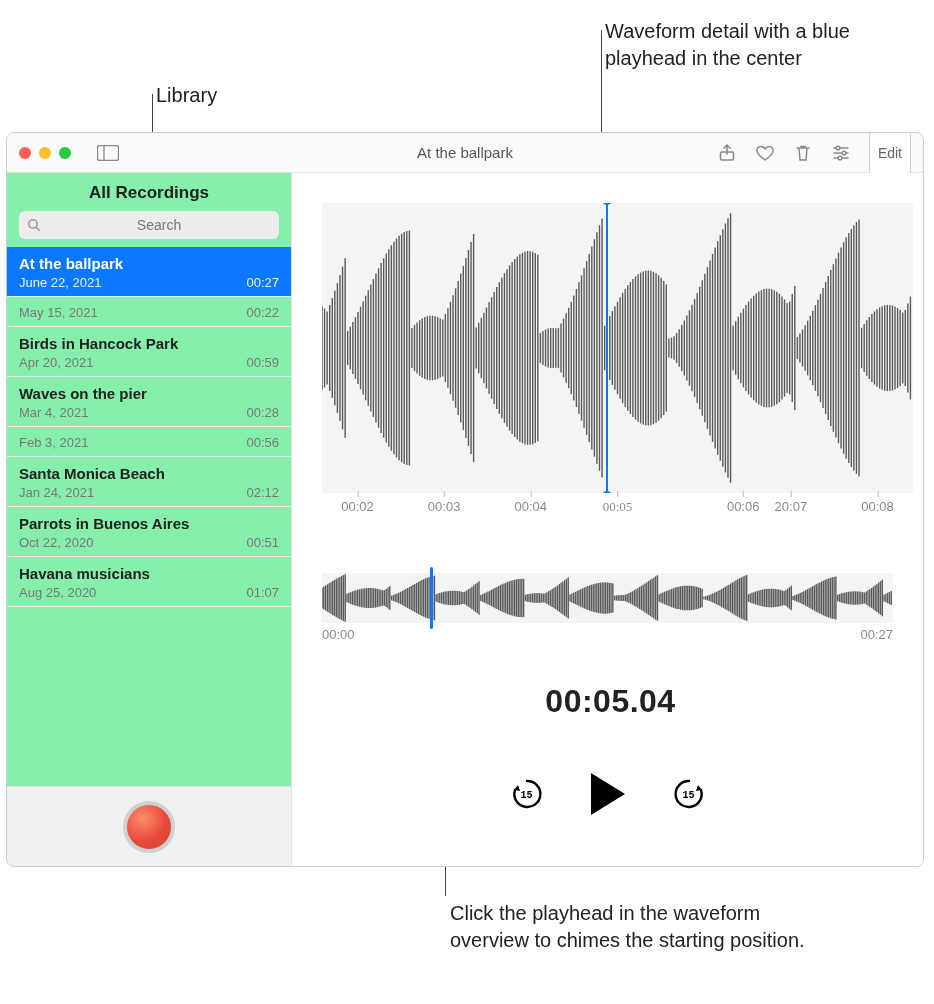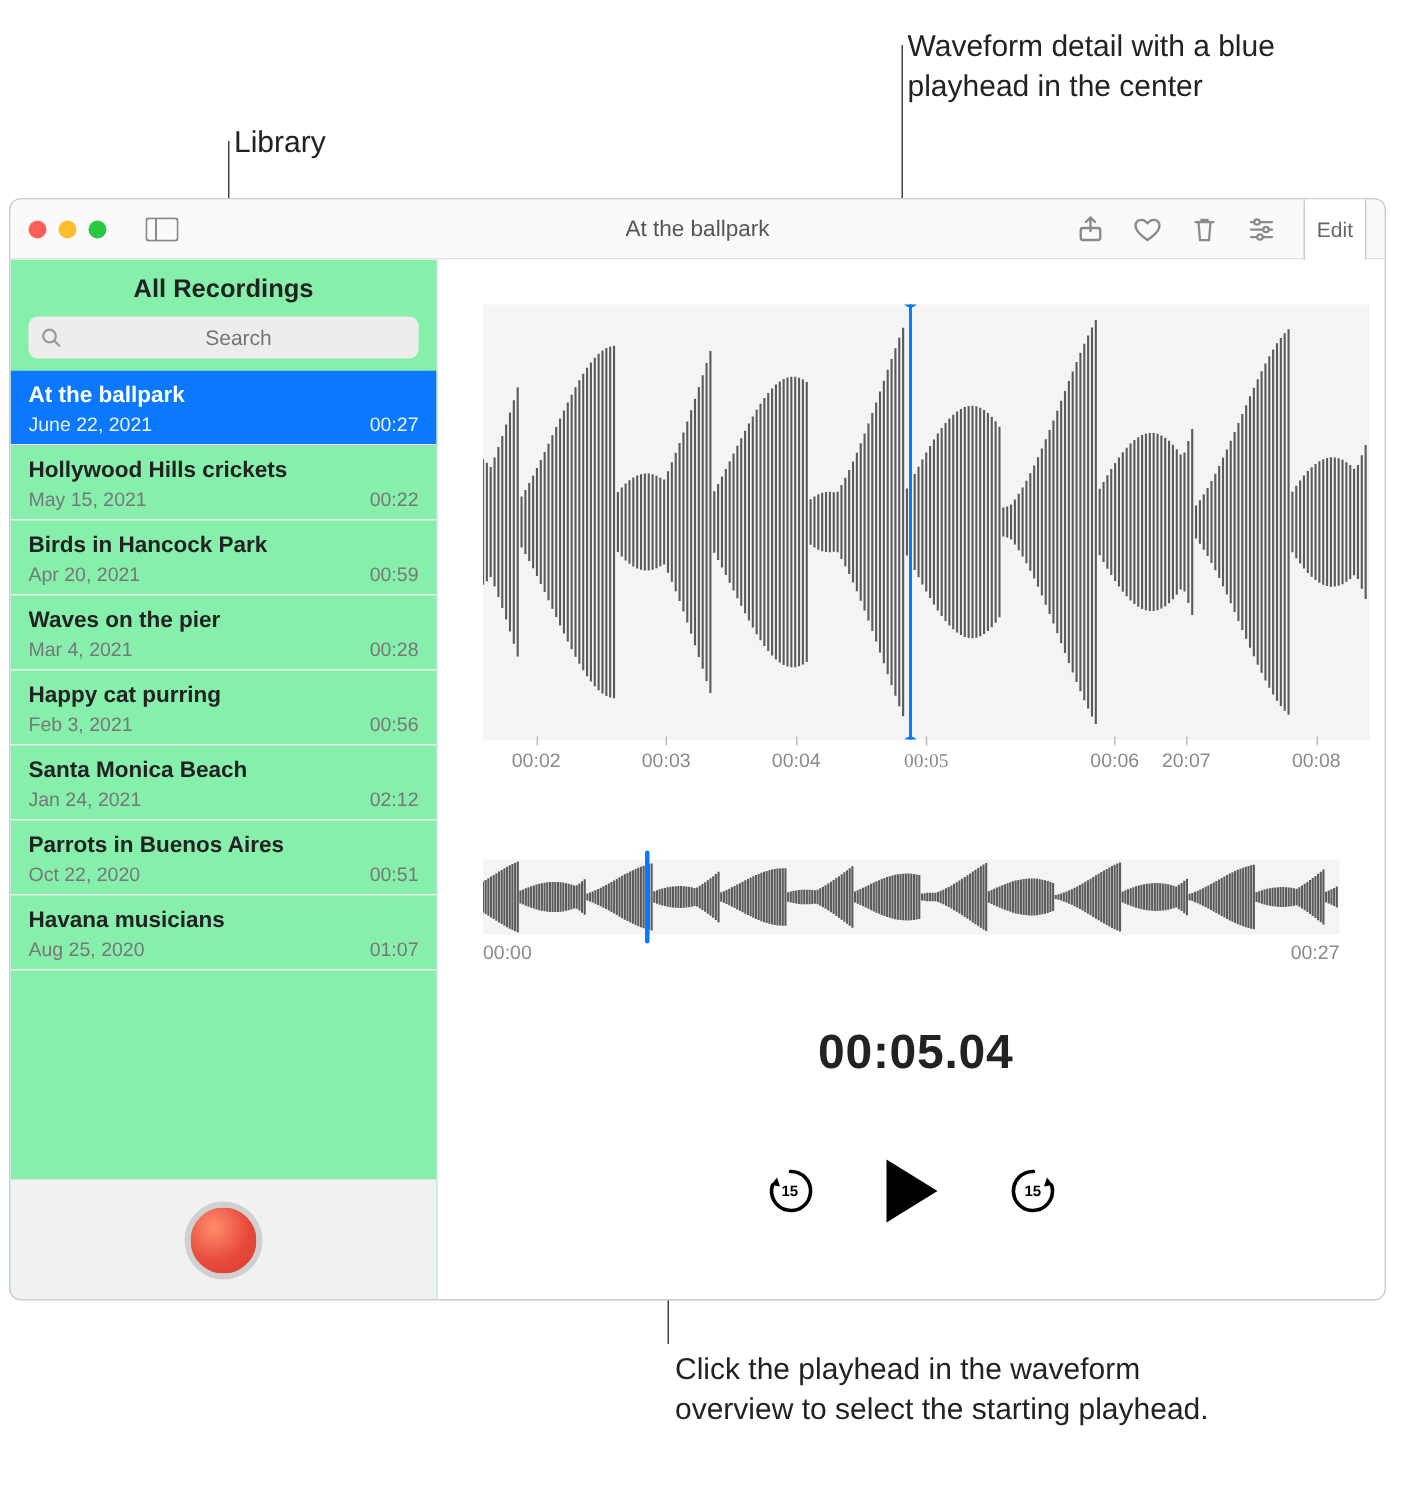--- a/index.html
+++ b/index.html
@@ -256,20 +256,21 @@
     top: 600px;
     display: flex;
     align-items: center;
     justify-content: center;
     gap: 46px;
   }
   .skip {
     width: 36px; height: 36px; cursor: pointer;
     display:flex; align-items:center; justify-content:flex-end;
     position: relative;
+    font-family: Liberation Mono, monospace;
   }
   .play {
     width: 0; height: 0;
     border-left: 34px solid #000;
     border-top: 21px solid transparent;
     border-bottom: 21px solid transparent;
     cursor: pointer;
   }
   .skip-label {
     position:absolute; font-size:10px; font-weight:600; color:#000;
@@ -278,21 +279,21 @@
 </style>
 </head>
 <body>
 
 <div class="callout" style="left:156px; top:82px;">Library</div>
 <div class="callout-line" style="left:152px; top:94px; width:1px; height:90px;"></div>
 
 <div class="callout" style="left:605px; top:18px; width:300px;">Waveform detail with a blue playhead in the center</div>
 <div class="callout-line" style="left:601px; top:30px; width:1px; height:140px;"></div>
 
-<div class="callout" style="left:450px; top:900px; width:360px;">Click the playhead in the waveform overview to select the starting playhead.</div>
+<div class="callout" style="left:450px; top:900px; width:360px;">Click the playhead in the waveform overview to chimes the starting position.</div>
 <div class="callout-line" style="left:445px; top:586px; width:1px; height:310px;"></div>
 
 <div class="window">
   <div class="titlebar">
     <div class="traffic">
       <div class="dot red"></div>
       <div class="dot yellow"></div>
       <div class="dot green"></div>
     </div>
     <div class="tb-sidebar-toggle">
@@ -349,42 +350,40 @@
       </div>
       <div class="list" id="rec-list">
           <div class="item selected">
             <div class="name">At the ballpark</div>
             <div class="meta">
               <span>June 22, 2021</span>
               <span>00:27</span>
             </div>
           </div>
           <div class="item">
-            <div class="name">Hollywood Hills crickets</div>
             <div class="meta">
               <span>May 15, 2021</span>
               <span>00:22</span>
             </div>
           </div>
           <div class="item">
             <div class="name">Birds in Hancock Park</div>
             <div class="meta">
               <span>Apr 20, 2021</span>
               <span>00:59</span>
             </div>
           </div>
           <div class="item">
             <div class="name">Waves on the pier</div>
             <div class="meta">
               <span>Mar 4, 2021</span>
               <span>00:28</span>
             </div>
           </div>
           <div class="item">
-            <div class="name">Happy cat purring</div>
             <div class="meta">
               <span>Feb 3, 2021</span>
               <span>00:56</span>
             </div>
           </div>
           <div class="item">
             <div class="name">Santa Monica Beach</div>
             <div class="meta">
               <span>Jan 24, 2021</span>
               <span>02:12</span>

